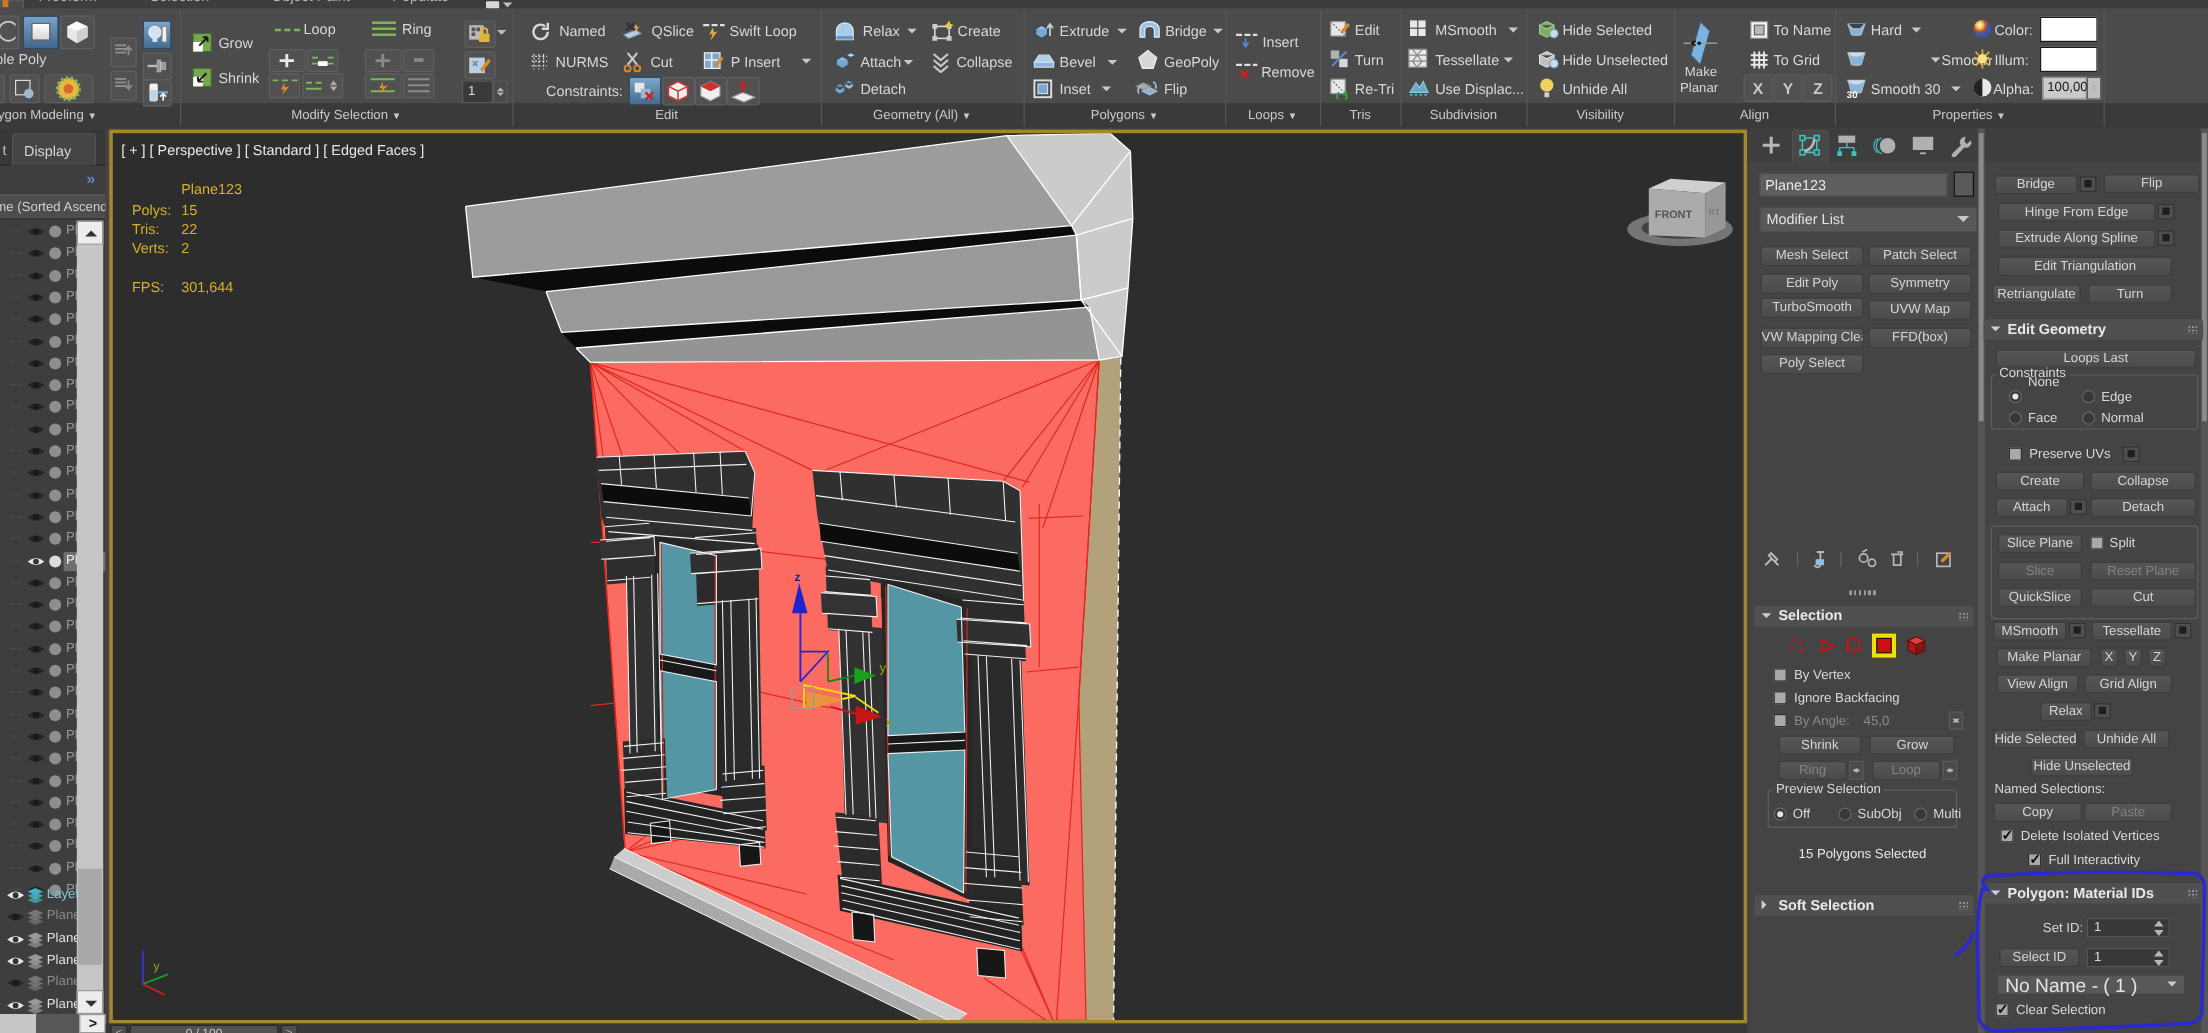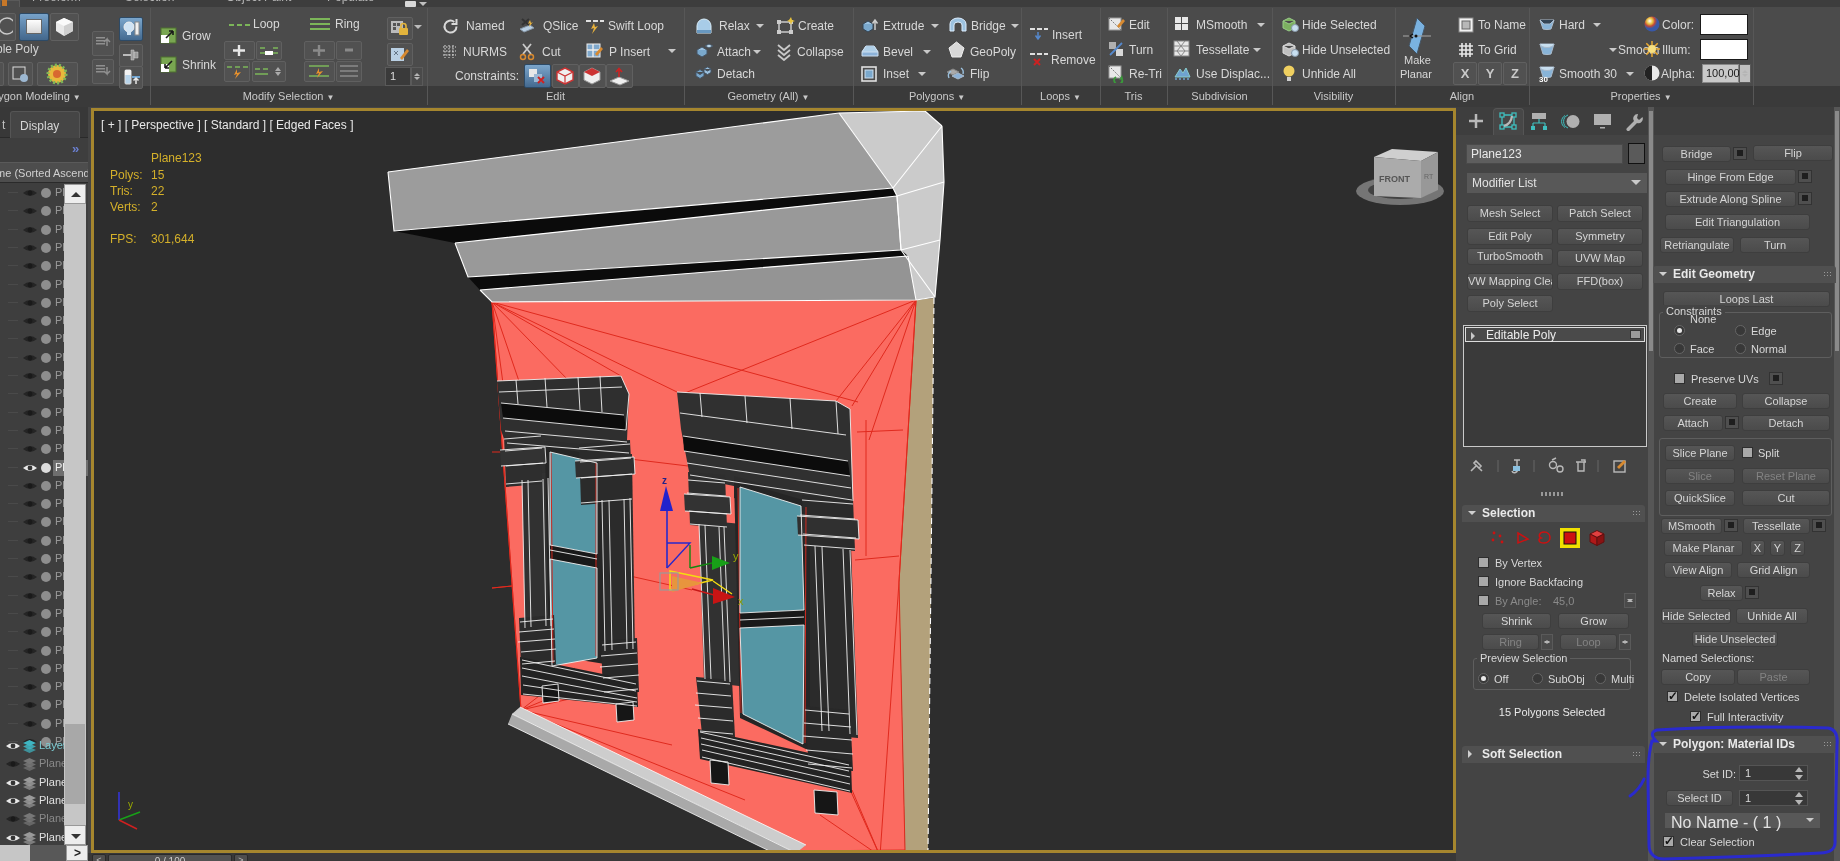--- a/index.html
+++ b/index.html
@@ -1042,27 +1042,20 @@
   <div class="pbtn" style="left:11px;top:98px;width:86px;height:17px">Mesh Select</div>
   <div class="pbtn" style="left:101px;top:98px;width:86px;height:17px">Patch Select</div>
   <div class="pbtn" style="left:11px;top:121px;width:86px;height:17px">Edit Poly</div>
   <div class="pbtn" style="left:101px;top:121px;width:86px;height:17px">Symmetry</div>
   <div class="pbtn" style="left:11px;top:141px;width:86px;height:17px">TurboSmooth</div>
   <div class="pbtn" style="left:101px;top:143px;width:86px;height:17px">UVW Map</div>
   <div class="pbtn" style="left:11px;top:166px;width:86px;height:17px;overflow:hidden">VW Mapping Clea</div>
   <div class="pbtn" style="left:101px;top:166px;width:86px;height:17px">FFD(box)</div>
   <div class="pbtn" style="left:11px;top:188px;width:86px;height:17px">Poly Select</div>
 
-  <div class="a" style="left:7px;top:218px;width:184px;height:122px;background:#3a3a3a;border:1px solid #c9c9c9">
-    <div class="a" style="left:1px;top:1px;width:180px;height:15px;background:#4a4a4a;border:1px solid #dcdcdc">
-      <div class="a" style="left:5px;top:4px;border:4px solid transparent;border-left-color:#c9c9c9"></div>
-      <span class="a" style="left:20px;top:0px;color:#ececec;font-size:12px">Editable Poly</span>
-      <div class="a" style="left:164px;top:2px;width:11px;height:9px;background:#9a9a9a;border:1px solid #333"></div>
-    </div>
-  </div>
 
   <svg class="a" style="left:12px;top:350px" width="180" height="18">
     <path d="M3 14 L8 9 M8 4 l5 5 -2 2 -5 -5 z M11 11 l3 3" stroke="#b9b9b9" stroke-width="1.6" fill="none"></path>
     <path d="M30 3 v12" stroke="#666"></path>
     <path d="M46 3 h6 M49 3 v9 a2.5 2.5 0 0 1 -5 2" stroke="#b9b9b9" stroke-width="1.5" fill="none"></path>
       <rect x="45" y="9" width="7" height="5" fill="#8ac0e0"></rect>
     <path d="M66 3 v12" stroke="#666"></path>
     <circle cx="85" cy="8" r="3.5" fill="none" stroke="#b9b9b9" stroke-width="1.4"></circle>
       <circle cx="92" cy="12" r="3" fill="none" stroke="#b9b9b9" stroke-width="1.4"></circle>
       <path d="M84 3 l4 -2" stroke="#b9b9b9" stroke-width="1.4"></path>

